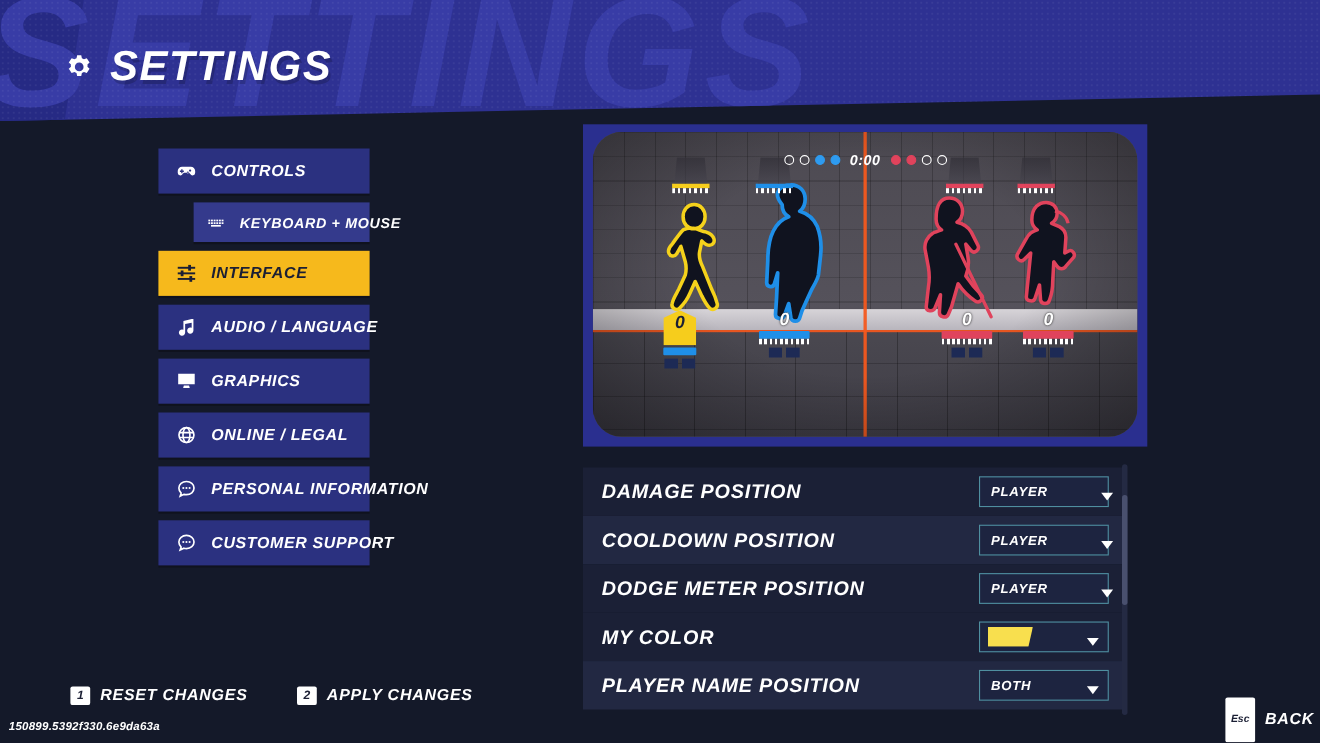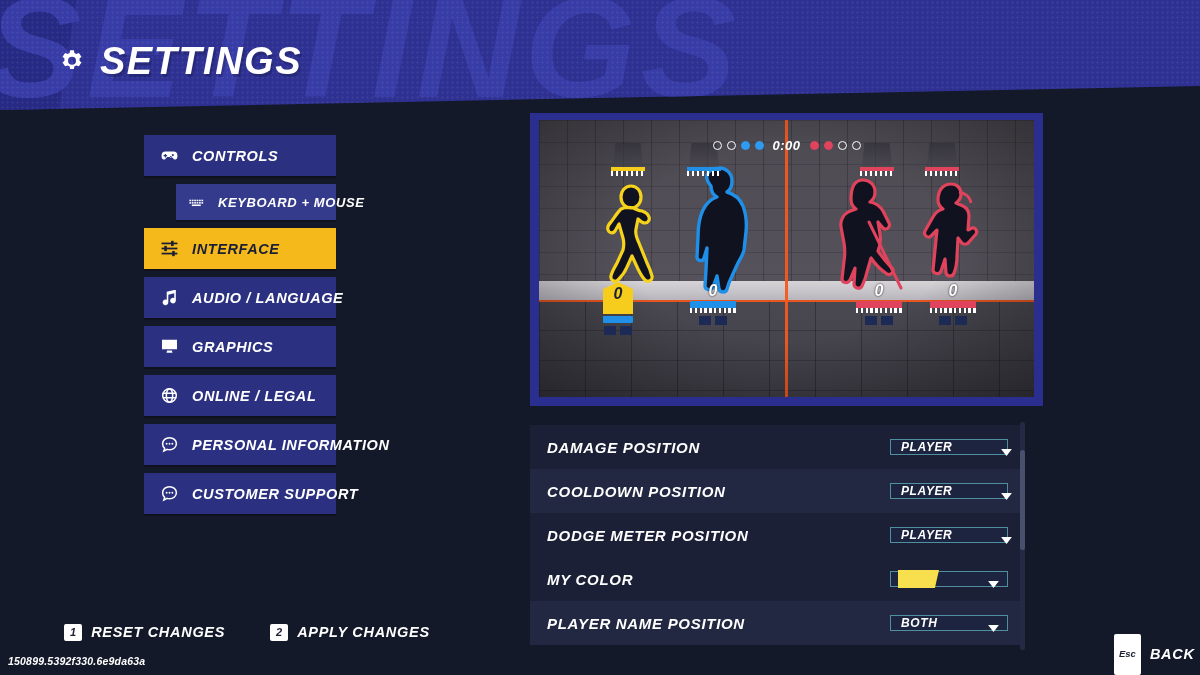--- a/index.html
+++ b/index.html
@@ -73,20 +73,21 @@
 
   
   .preview {
     position:absolute; left:530px; top:113px; width:513px; height:293px;
     background:#2a2f8f; padding:7px 9px 9px 9px;
   }
   .scene {
     position:relative; width:100%; height:100%;
     background:#4a4850;
     overflow:hidden;
+    border-radius:26px;
   }
   .scene-back {
     position:absolute; left:0; top:0; right:0; height:58%;
     background:
       repeating-linear-gradient(to right, rgba(0,0,0,0.22) 0 1px, transparent 1px 28px),
       repeating-linear-gradient(to bottom, rgba(0,0,0,0.14) 0 1px, transparent 1px 22px),
       linear-gradient(#4d4a52,#55525b);
   }
   .scene-ledge {
     position:absolute; left:0; right:0; top:58%; height:7%;
@@ -170,25 +171,25 @@
 
   
   .settings { position:absolute; left:530px; top:425px; width:492px; }
   .row {
     height:44px; display:flex; align-items:center;
     padding:0 14px 0 17px; justify-content:space-between;
     background:#1b2036;
   }
   .row.alt { background:#222842; }
   .row .name {
-    font-size:15px; font-weight:bold; font-style:italic;
+    font-size:18px; font-weight:bold; font-style:italic;
     letter-spacing:0.7px; color:#ffffff;
   }
   .dd {
-    width:118px; height:16px; border:1.6px solid #4f8fa0;
+    width:118px; height:28px; border:1.6px solid #4f8fa0;
     background:#1d2440; display:flex; align-items:center;
     justify-content:space-between; padding:0 7px 0 10px;gap:48px;
   }
   .dd .val {
     font-size:12px; font-weight:bold; font-style:italic;
     letter-spacing:0.6px; color:#fff;
   }
   .chev { width:13px; height:9px; }
   .swatch {
     width:82px; height:18px; margin-left:2px;

